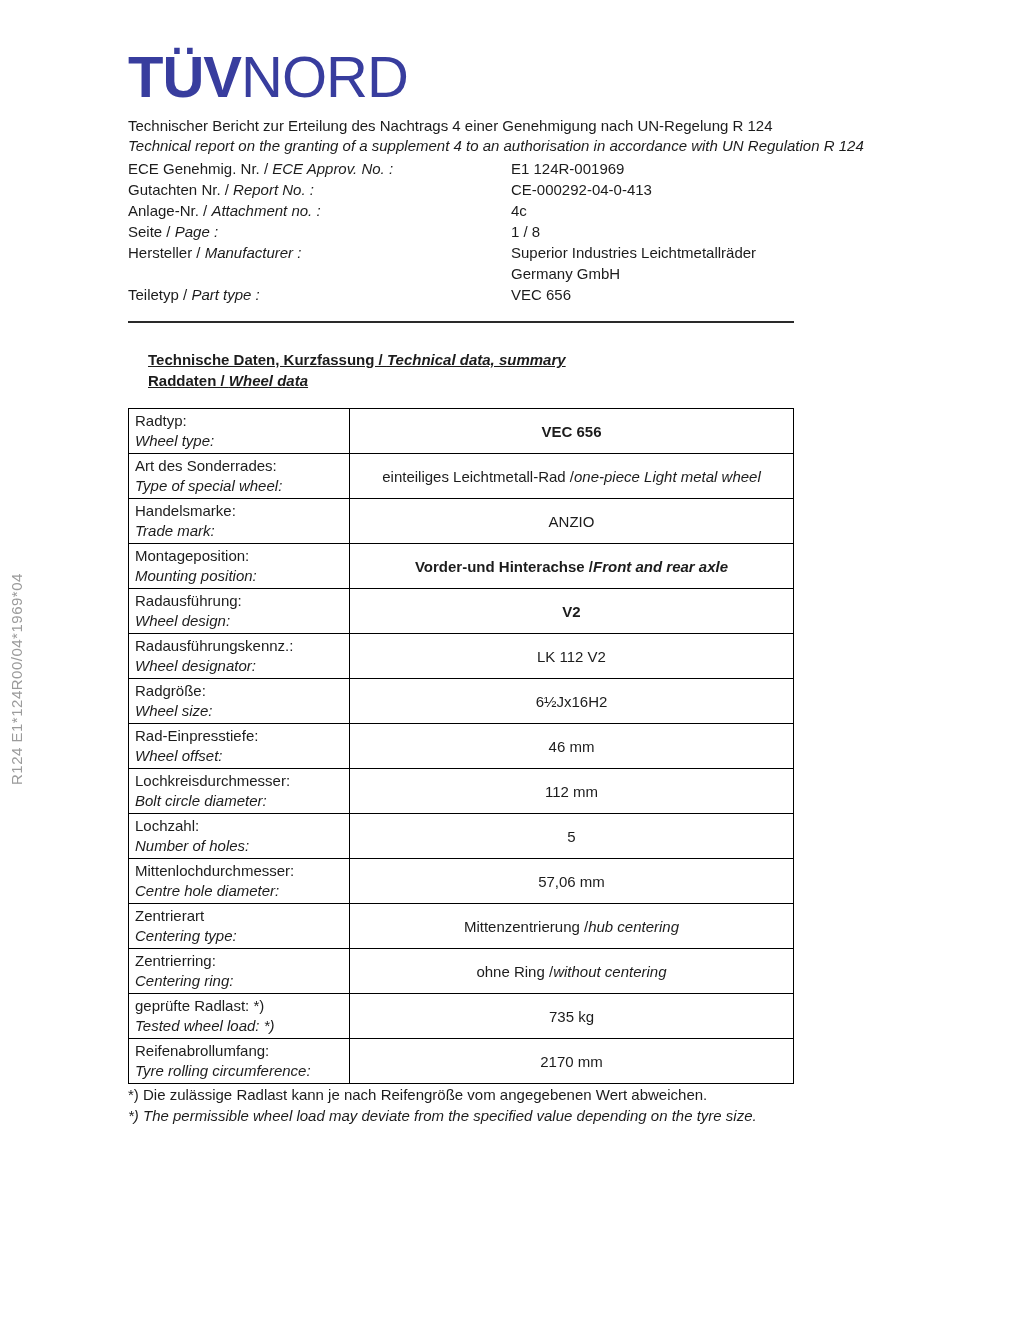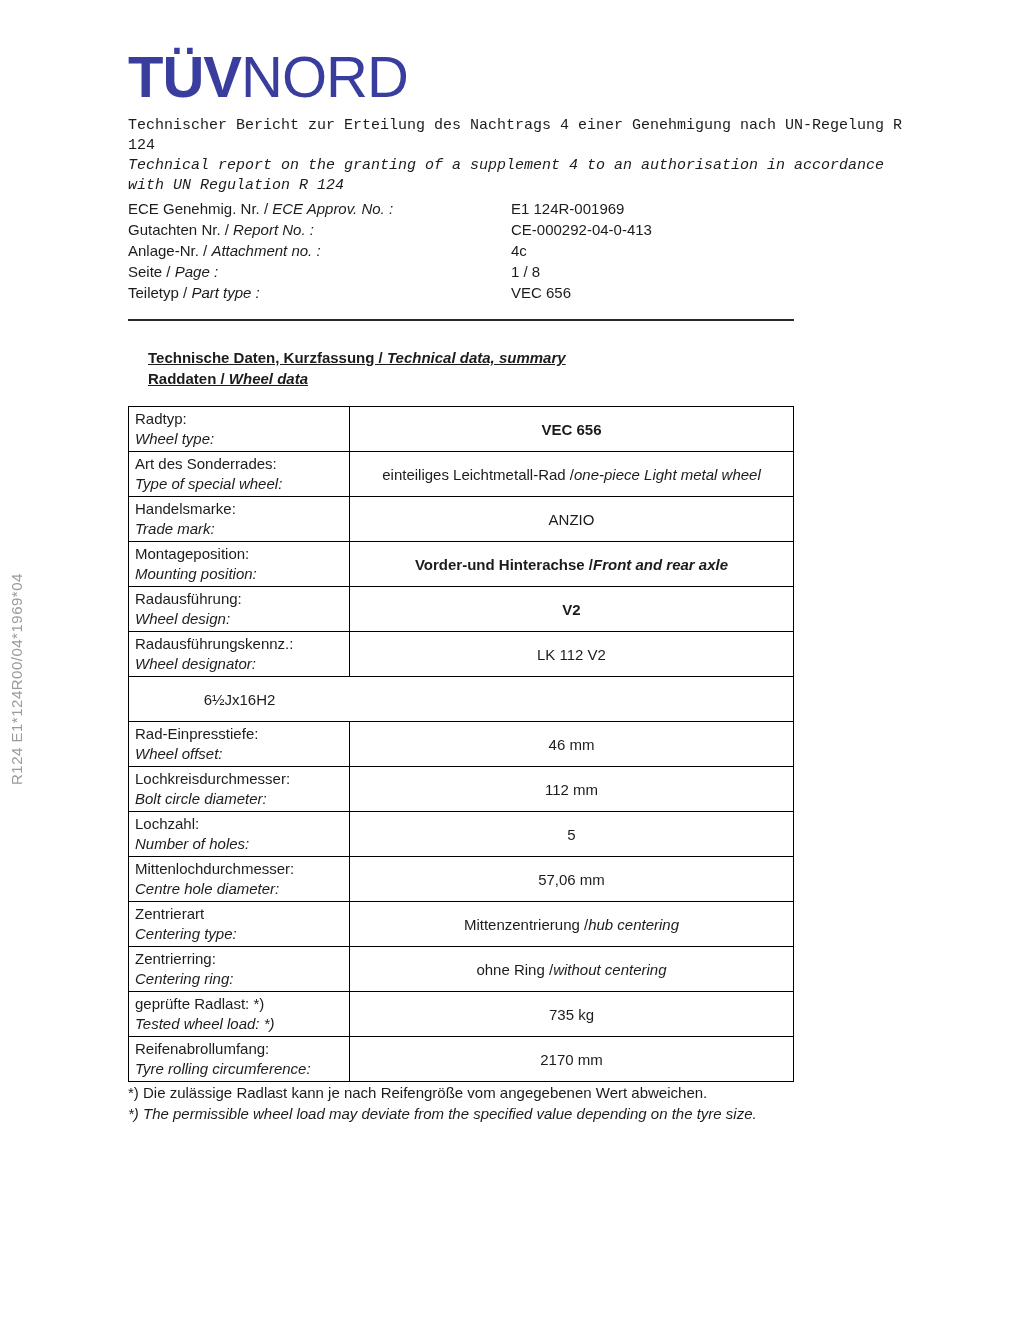--- a/index.html
+++ b/index.html
@@ -29,21 +29,21 @@
     position: absolute;
     left: 8px; top: 785px;
     transform: rotate(-90deg);
     transform-origin: 0 0;
     color: #9b9b9b;
     font-size: 15px;
     letter-spacing: 0.5px;
     white-space: nowrap;
   }
   
-  .title-block { width: 800px; line-height: 20px; margin-bottom: 2px; font-family: Liberation Mono, monospace; }
+  .title-block { width: 800px; line-height: 20px; margin-bottom: 2px; }
   .it { font-style: italic; }
   .bold { font-weight: bold; }
   .fields { margin-top: 1px; }
   .field-row {
     display: grid;
     grid-template-columns: 355px 1fr;
     line-height: 21px;
   }
   .field-value { max-width: 372px; margin-left: 28px; }
   .rule {
@@ -111,20 +111,24 @@
     <div class="field-row">
       <div><span>Anlage-Nr.  / </span><span class="it">Attachment no. :</span></div>
       <div class="field-value">4c</div>
     </div>
 
     <div class="field-row">
       <div><span>Seite  / </span><span class="it">Page :</span></div>
       <div class="field-value">1 / 8</div>
     </div>
 
+    <div class="field-row">
+      <div><span>Hersteller  / </span><span class="it">Manufacturer :</span></div>
+      <div class="field-value">Superior Industries Leichtmetallräder Germany GmbH</div>
+    </div>
 
     <div class="field-row">
       <div><span>Teiletyp  / </span><span class="it">Part type :</span></div>
       <div class="field-value">VEC 656</div>
     </div>
 
   </div>
 
   <hr class="rule">
 
@@ -195,20 +199,24 @@
         <div>Radausführungskennz.:</div>
         <div class="it">Wheel designator:</div>
       </div>
       <div class="tvalue">
           <span>LK 112 V2</span>
           <span class="it"></span>
         </div>
     </div>
 
     <div class="trow">
+      <div class="tlabel">
+        <div>Radgröße:</div>
+        <div class="it">Wheel size:</div>
+      </div>
       <div class="tvalue">
           <span>6½Jx16H2</span>
           <span class="it"></span>
         </div>
     </div>
 
     <div class="trow">
       <div class="tlabel">
         <div>Rad-Einpresstiefe:</div>
         <div class="it">Wheel offset:</div>

